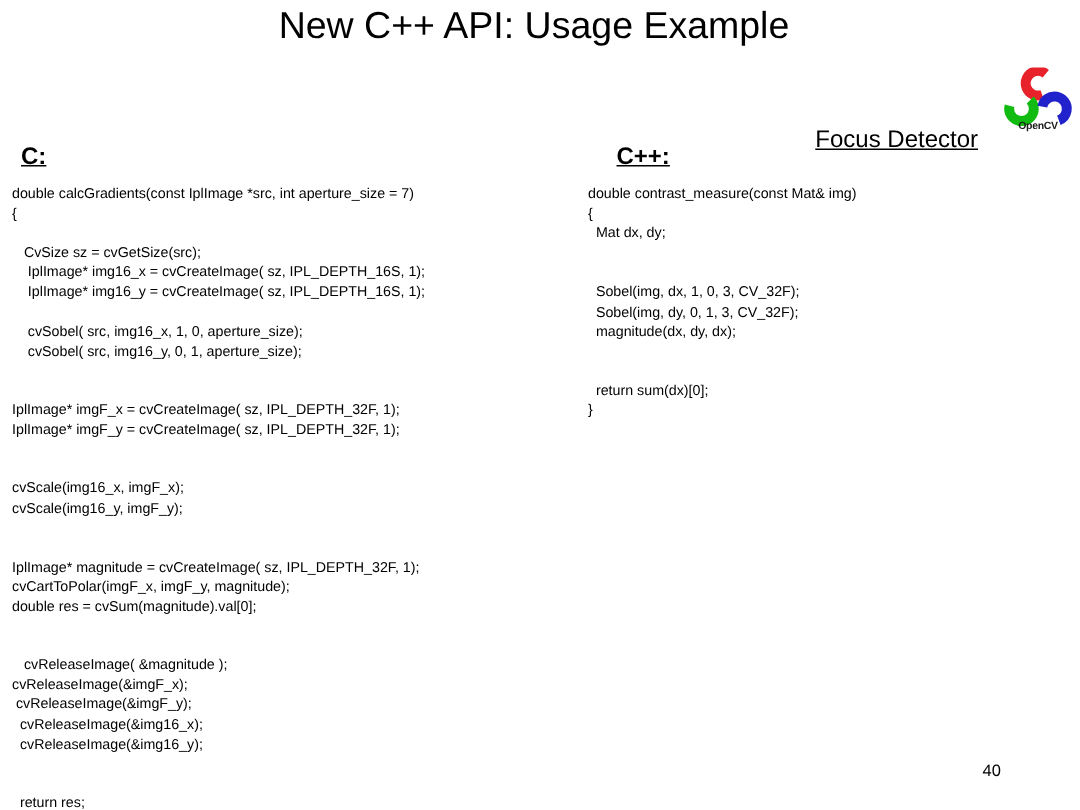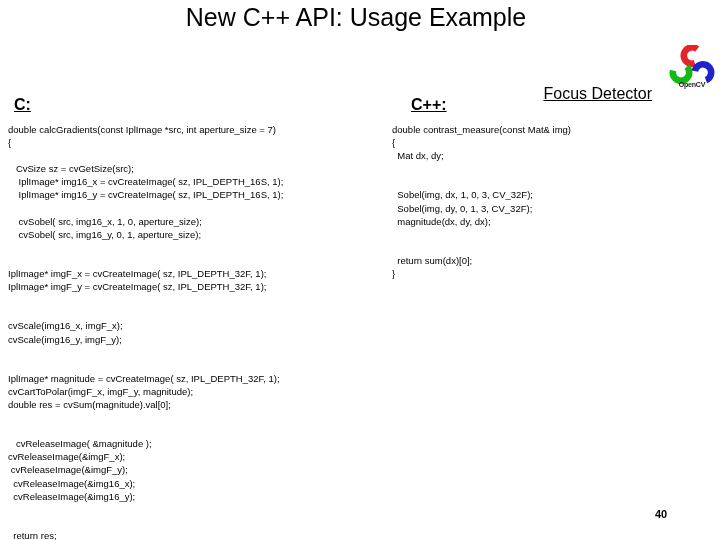--- a/index.html
+++ b/index.html
@@ -108,21 +108,20 @@
   
   #page-number {
     position: absolute;
     left: 655px;
     top: 507px;
     width: 40px;
     text-align: left;
     font-size: 11px;
     line-height: 14px;
     color: #000000;
-    font-weight: bold;
   }
 </style>
 </head>
 <body>
 
 <div id="slide-title">New C++ API: Usage Example</div>
 
 <div id="subtitle">Focus Detector</div>
 
 <div id="header-c" class="col-header">C:</div>

